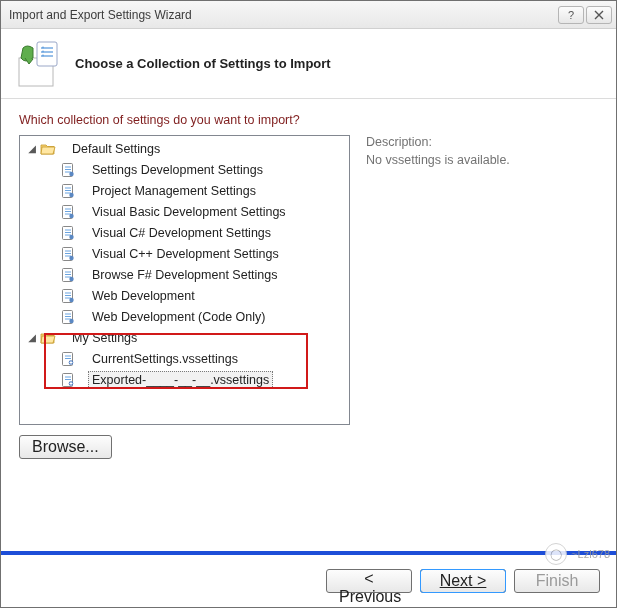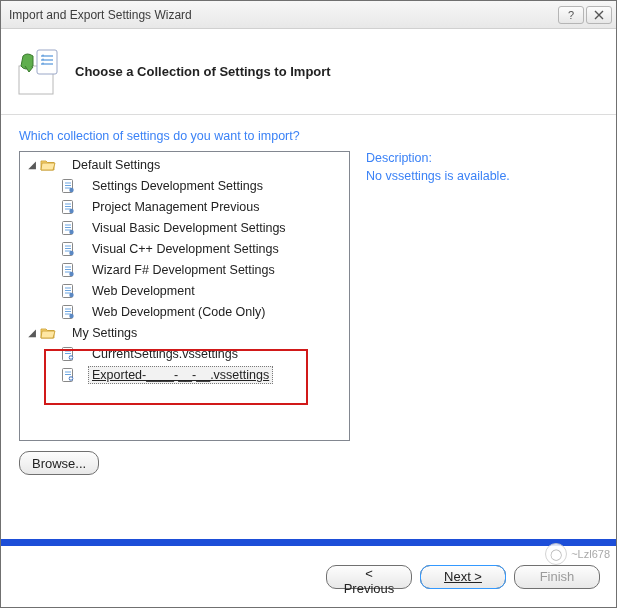--- a/index.html
+++ b/index.html
@@ -14,52 +14,52 @@
     font-size: 12px; color: #3c3c3c;
   }
   .titlebar .spacer { flex: 1; }
   .tbtn {
     width: 26px; height: 18px; margin-left: 2px; border: 1px solid #b5b5b5;
     border-radius: 3px; background: linear-gradient(#fcfcfc,#e7e7e7);
     display: inline-flex; align-items: center; justify-content: center;
     font-size: 11px; color: #555;
   }
   .header {
-    height: 86px; display: flex; align-items: center; padding: 8px 12px;
+    height: 70px; display: flex; align-items: center; padding: 8px 12px;
     border-bottom: 1px solid #dcdcdc; background: #fff;
   }
   .header-icon { width: 48px; height: 52px; margin-right: 14px; position: relative; }
   .header-title { font-size: 13px; font-weight: bold; color: #222; }
   .body { flex: 1; padding: 14px 18px 0 18px; display: flex; flex-direction: column; }
-  .prompt { font-size: 12.5px; color: #3b82f6; margin-bottom: 8px; }
+  .prompt { font-size: 12.5px; color: #7f1d1d; margin-bottom: 8px; }
   .columns { flex: 1; display: flex; gap: 16px; }
   .tree-wrap { flex: 1; min-width: 0; }
   .tree {
     border: 1px solid #828790; height: 290px; overflow: auto; background: #fff;
     font-size: 12.5px; color: #222; padding: 2px 0;
   }
   .node { display: flex; align-items: center; height: 21px; white-space: nowrap; }
   .exp { width: 12px; text-align: center; color: #595959; font-size: 10px; margin-right: 2px; cursor: pointer; }
   .exp.empty { visibility: hidden; }
   .ficon { width: 16px; height: 16px; margin-right: 4px; display: inline-flex; align-items: center; justify-content: center; }
   .lbl { padding: 1px 3px; border: 1px solid transparent; margin-left: 8px; }
-  .lbl.selected { border: 1px dotted #7a7a7a; background: #f2f2f2; text-decoration: underline; }
+  .lbl.selected { border: 1px dotted #7a7a7a; background: #f2f2f2; }
   .depth0 { padding-left: 6px; }
   .depth1 { padding-left: 26px; }
   .redbox { position: absolute; border: 2px solid #d11919; pointer-events: none; }
-  .desc { width: 232px; font-size: 12.5px; color: #3b82f6; }
+  .desc { width: 232px; font-size: 12.5px; color: #737373; }
   .desc-title { margin-bottom: 4px; }
   .browse-row { margin-top: 10px; }
   button.std {
-    font-size: 13px; height: 24px; padding: 0 12px; background: linear-gradient(#fdfdfd,#e8e8e8);
-    border: 1px solid #707070; border-radius: 10px; cursor: pointer; color: #222;
+    font-size: 16px; height: 24px; padding: 0 12px; background: linear-gradient(#fdfdfd,#e8e8e8);
+    border: 1px solid #707070; border-radius: 3px; cursor: pointer; color: #222;
   }
   button.std:disabled { color: #9b9b9b; cursor: default; }
   .footer {
-    height: 68px; border-top: 7px solid #1d4ed8; display: flex; align-items: center;
+    height: 56px; border-top: 4px solid #1d4ed8; display: flex; align-items: center;
     justify-content: flex-end; gap: 8px; padding: 0 16px;
   }
   .footer button.std { width: 86px; }
   button.primary { outline: 1px solid #3399ff; outline-offset: -1px; text-decoration: underline; }
   
   .folder-open { fill: #f8d477; stroke: #c79a2a; stroke-width: 0.8; }
   .doc-body { fill: #fff; stroke: #7a7a7a; stroke-width: 0.9; }
   .doc-lines { stroke: #6aa4e0; stroke-width: 1; }
   .doc-gear { fill: #5a88c3; }
   .watermark {
@@ -140,21 +140,21 @@
               <span class="exp empty">▸</span>
               <span class="ficon">
                 <svg width="16" height="16" viewBox="0 0 16 16">
                   <rect class="doc-body" x="2.5" y="1.5" width="10" height="13" rx="1"></rect>
                   <line class="doc-lines" x1="5" y1="5" x2="11" y2="5"></line>
                   <line class="doc-lines" x1="5" y1="7.5" x2="11" y2="7.5"></line>
                   <line class="doc-lines" x1="5" y1="10" x2="11" y2="10"></line>
                   <circle class="doc-gear" cx="11.5" cy="12" r="2.2"></circle>
                 </svg>
               </span>
-              <span class="lbl">Project Management Previous</span>
+              <span class="lbl">Project Management Settings</span>
             </div>
             <div class="node depth1">
               <span class="exp empty">▸</span>
               <span class="ficon">
                 <svg width="16" height="16" viewBox="0 0 16 16">
                   <rect class="doc-body" x="2.5" y="1.5" width="10" height="13" rx="1"></rect>
                   <line class="doc-lines" x1="5" y1="5" x2="11" y2="5"></line>
                   <line class="doc-lines" x1="5" y1="7.5" x2="11" y2="7.5"></line>
                   <line class="doc-lines" x1="5" y1="10" x2="11" y2="10"></line>
                   <circle class="doc-gear" cx="11.5" cy="12" r="2.2"></circle>
@@ -166,34 +166,47 @@
               <span class="exp empty">▸</span>
               <span class="ficon">
                 <svg width="16" height="16" viewBox="0 0 16 16">
                   <rect class="doc-body" x="2.5" y="1.5" width="10" height="13" rx="1"></rect>
                   <line class="doc-lines" x1="5" y1="5" x2="11" y2="5"></line>
                   <line class="doc-lines" x1="5" y1="7.5" x2="11" y2="7.5"></line>
                   <line class="doc-lines" x1="5" y1="10" x2="11" y2="10"></line>
                   <circle class="doc-gear" cx="11.5" cy="12" r="2.2"></circle>
                 </svg>
               </span>
+              <span class="lbl">Visual C# Development Settings</span>
+            </div>
+            <div class="node depth1">
+              <span class="exp empty">▸</span>
+              <span class="ficon">
+                <svg width="16" height="16" viewBox="0 0 16 16">
+                  <rect class="doc-body" x="2.5" y="1.5" width="10" height="13" rx="1"></rect>
+                  <line class="doc-lines" x1="5" y1="5" x2="11" y2="5"></line>
+                  <line class="doc-lines" x1="5" y1="7.5" x2="11" y2="7.5"></line>
+                  <line class="doc-lines" x1="5" y1="10" x2="11" y2="10"></line>
+                  <circle class="doc-gear" cx="11.5" cy="12" r="2.2"></circle>
+                </svg>
+              </span>
               <span class="lbl">Visual C++ Development Settings</span>
             </div>
             <div class="node depth1">
               <span class="exp empty">▸</span>
               <span class="ficon">
                 <svg width="16" height="16" viewBox="0 0 16 16">
                   <rect class="doc-body" x="2.5" y="1.5" width="10" height="13" rx="1"></rect>
                   <line class="doc-lines" x1="5" y1="5" x2="11" y2="5"></line>
                   <line class="doc-lines" x1="5" y1="7.5" x2="11" y2="7.5"></line>
                   <line class="doc-lines" x1="5" y1="10" x2="11" y2="10"></line>
                   <circle class="doc-gear" cx="11.5" cy="12" r="2.2"></circle>
                 </svg>
               </span>
-              <span class="lbl">Wizard F# Development Settings</span>
+              <span class="lbl">Browse F# Development Settings</span>
             </div>
             <div class="node depth1">
               <span class="exp empty">▸</span>
               <span class="ficon">
                 <svg width="16" height="16" viewBox="0 0 16 16">
                   <rect class="doc-body" x="2.5" y="1.5" width="10" height="13" rx="1"></rect>
                   <line class="doc-lines" x1="5" y1="5" x2="11" y2="5"></line>
                   <line class="doc-lines" x1="5" y1="7.5" x2="11" y2="7.5"></line>
                   <line class="doc-lines" x1="5" y1="10" x2="11" y2="10"></line>
                   <circle class="doc-gear" cx="11.5" cy="12" r="2.2"></circle>

